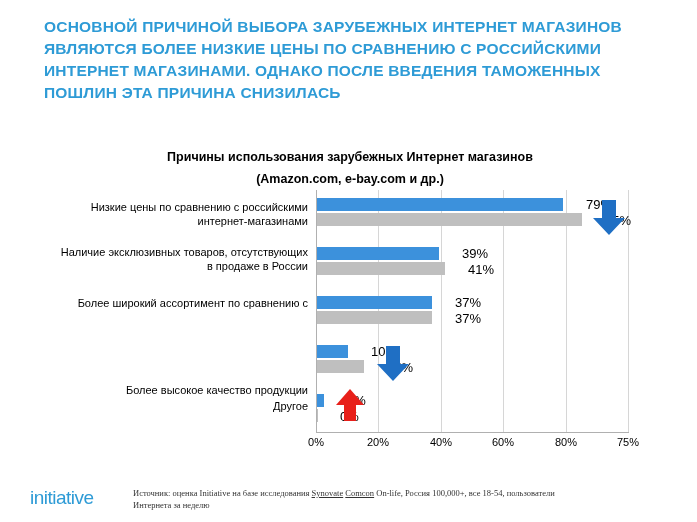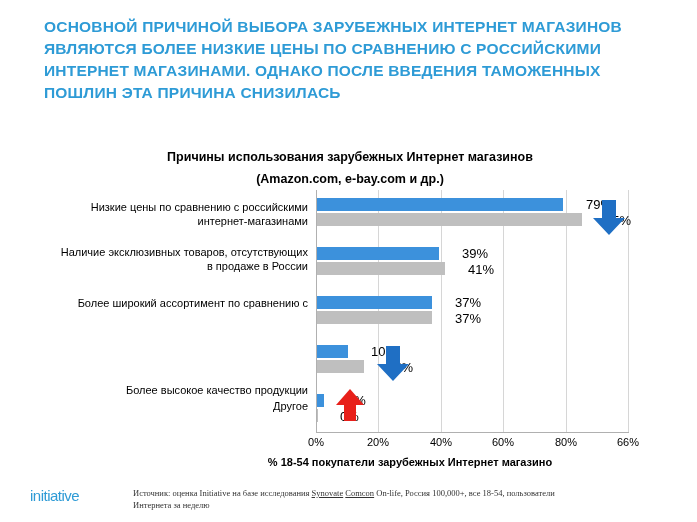--- a/index.html
+++ b/index.html
@@ -122,21 +122,21 @@
     top: 478px;
     width: 697px;
     height: 44px;
     background: #ffffff;
     border-top: 1px solid #ffffff;
   }
   .logo {
     position: absolute;
     left: 30px;
     top: 487px;
-    font-size: 15px;
+    font-size: 19px;
     color: #2E9BD6;
     font-weight: normal;
     letter-spacing: -0.5px;
   }
   .source {
     position: absolute;
     left: 133px;
     top: 487px;
     width: 545px;
     font-size: 8.5px;
@@ -222,23 +222,22 @@
     </svg>
 
   </div>
 
   <div class="axis-line" style="left:316px; top:432px; width:313px; height:1px;"></div>
   <div class="xtick" style="left:296px; top:436px;">0%</div>
   <div class="xtick" style="left:358px; top:436px;">20%</div>
   <div class="xtick" style="left:421px; top:436px;">40%</div>
   <div class="xtick" style="left:483px; top:436px;">60%</div>
   <div class="xtick" style="left:546px; top:436px;">80%</div>
-  <div class="xtick" style="left:608px; top:436px;">66%</div>
-
-  <div class="xaxis-title">% 18-54  покупатели зарубежных Интернет магазино</div>
+  <div class="xtick" style="left:608px; top:436px;">75%</div>
+
 
   <div class="footer-bar"></div>
   <div class="logo">initiative</div>
   <div class="source">
     <span>Источник:  оценка Initiative на базе исследования </span><u>Synovate</u><span> </span><u>Comcon</u><span>  On-life, Россия 100,000+, все 18-54, пользователи</span>
     <div>Интернета  за неделю</div>
   </div>
 
 </div>
 

